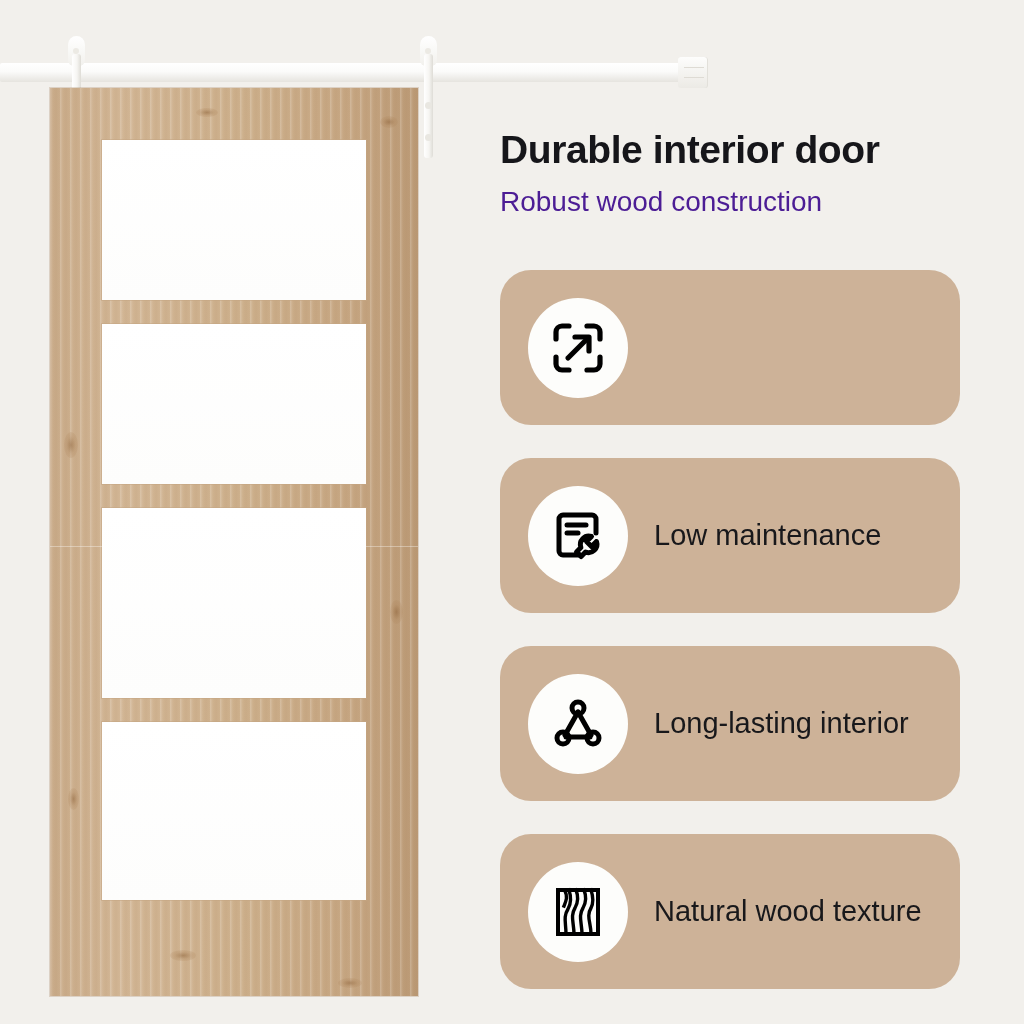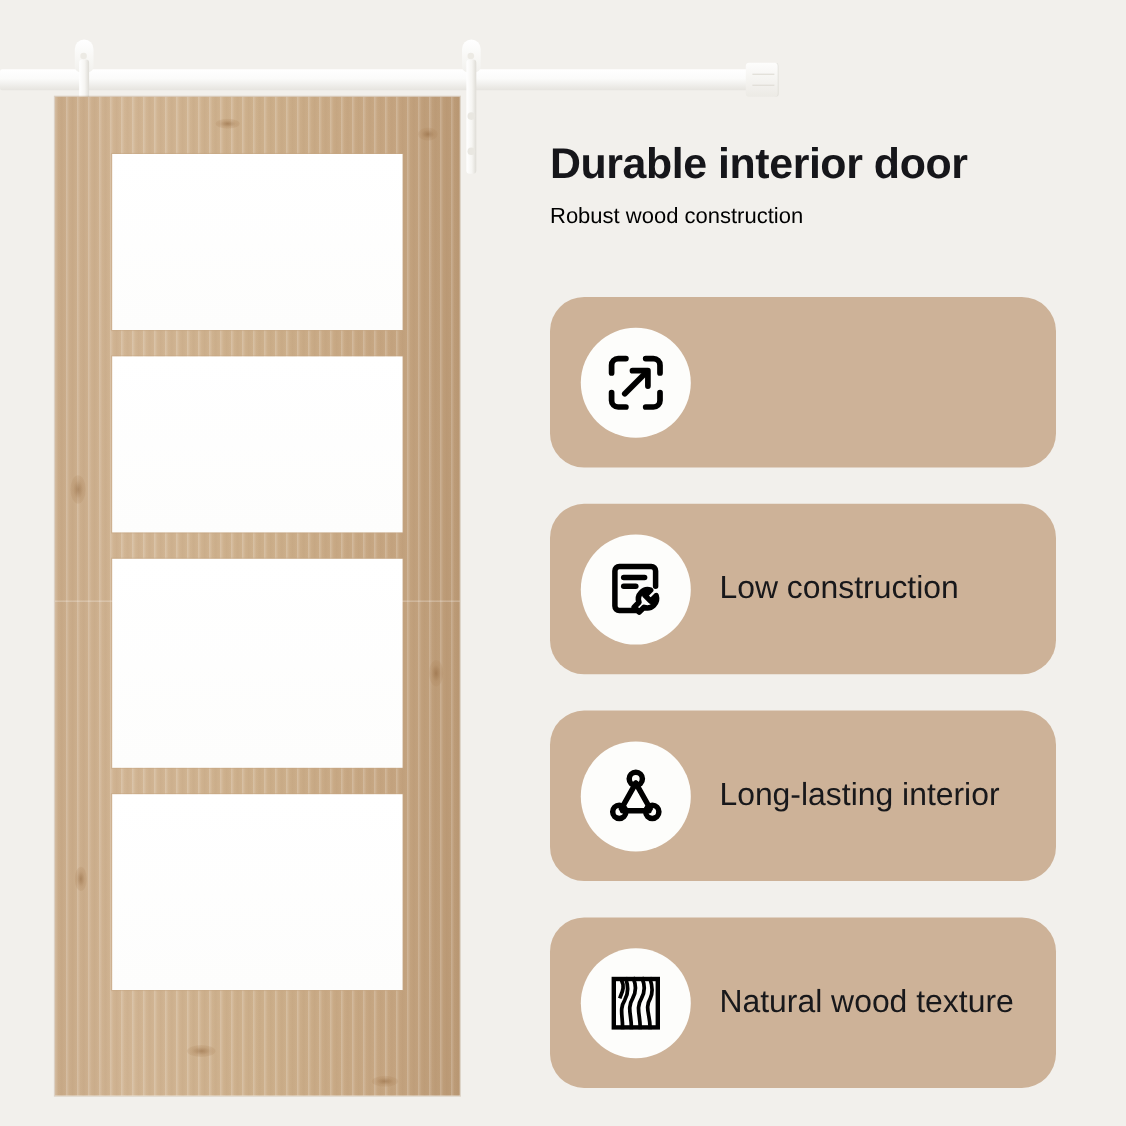--- a/index.html
+++ b/index.html
@@ -144,23 +144,23 @@
     font-size: 39px;
     font-weight: bold;
     color: #16161a;
     letter-spacing: -0.4px;
     white-space: nowrap;
   }
   .subhead {
     position: absolute;
     left: 30px; top: 186px;
     width: 520px;
-    font-size: 20px;
+    font-size: 28px;
     font-weight: normal;
-    color: #000000;
+    color: #4c1d95;
   }
 
   .feature-list {
     position: absolute;
     left: 30px; top: 270px;
     width: 460px;
   }
   .feature-card {
     position: relative;
     box-sizing: border-box;
@@ -254,21 +254,21 @@
 
     <div class="feature-card">
       <div class="icon-badge">
         <svg width="56" height="56" viewBox="0 0 56 56" fill="none" stroke="#000" stroke-width="5" stroke-linecap="round" stroke-linejoin="round">
           <path d="M30 47 H13 A4 4 0 0 1 9 43 V11 A4 4 0 0 1 13 7 H42 A4 4 0 0 1 46 11 V25"></path>
           <path d="M17 17 H36"></path>
           <path d="M17 25 H28"></path>
           <path d="M41.5 28.5 a8.5 8.5 0 0 0 -10.6 11 l-4.4 4.4 4.6 4.6 4.4 -4.4 a8.5 8.5 0 0 0 11 -10.6 l-5 5 -5 -5 z"></path>
         </svg>
       </div>
-      <div class="feature-label">Low construction</div>
+      <div class="feature-label">Low maintenance</div>
     </div>
 
     <div class="feature-card">
       <div class="icon-badge">
         <svg width="56" height="56" viewBox="0 0 56 56" fill="none" stroke="#000" stroke-width="5" stroke-linecap="round" stroke-linejoin="round">
           <path d="M28 16 L15 39"></path>
           <path d="M28 16 L41 39"></path>
           <path d="M16 41 H40"></path>
           <circle cx="28" cy="12" r="6"></circle>
           <circle cx="13" cy="42" r="6"></circle>

